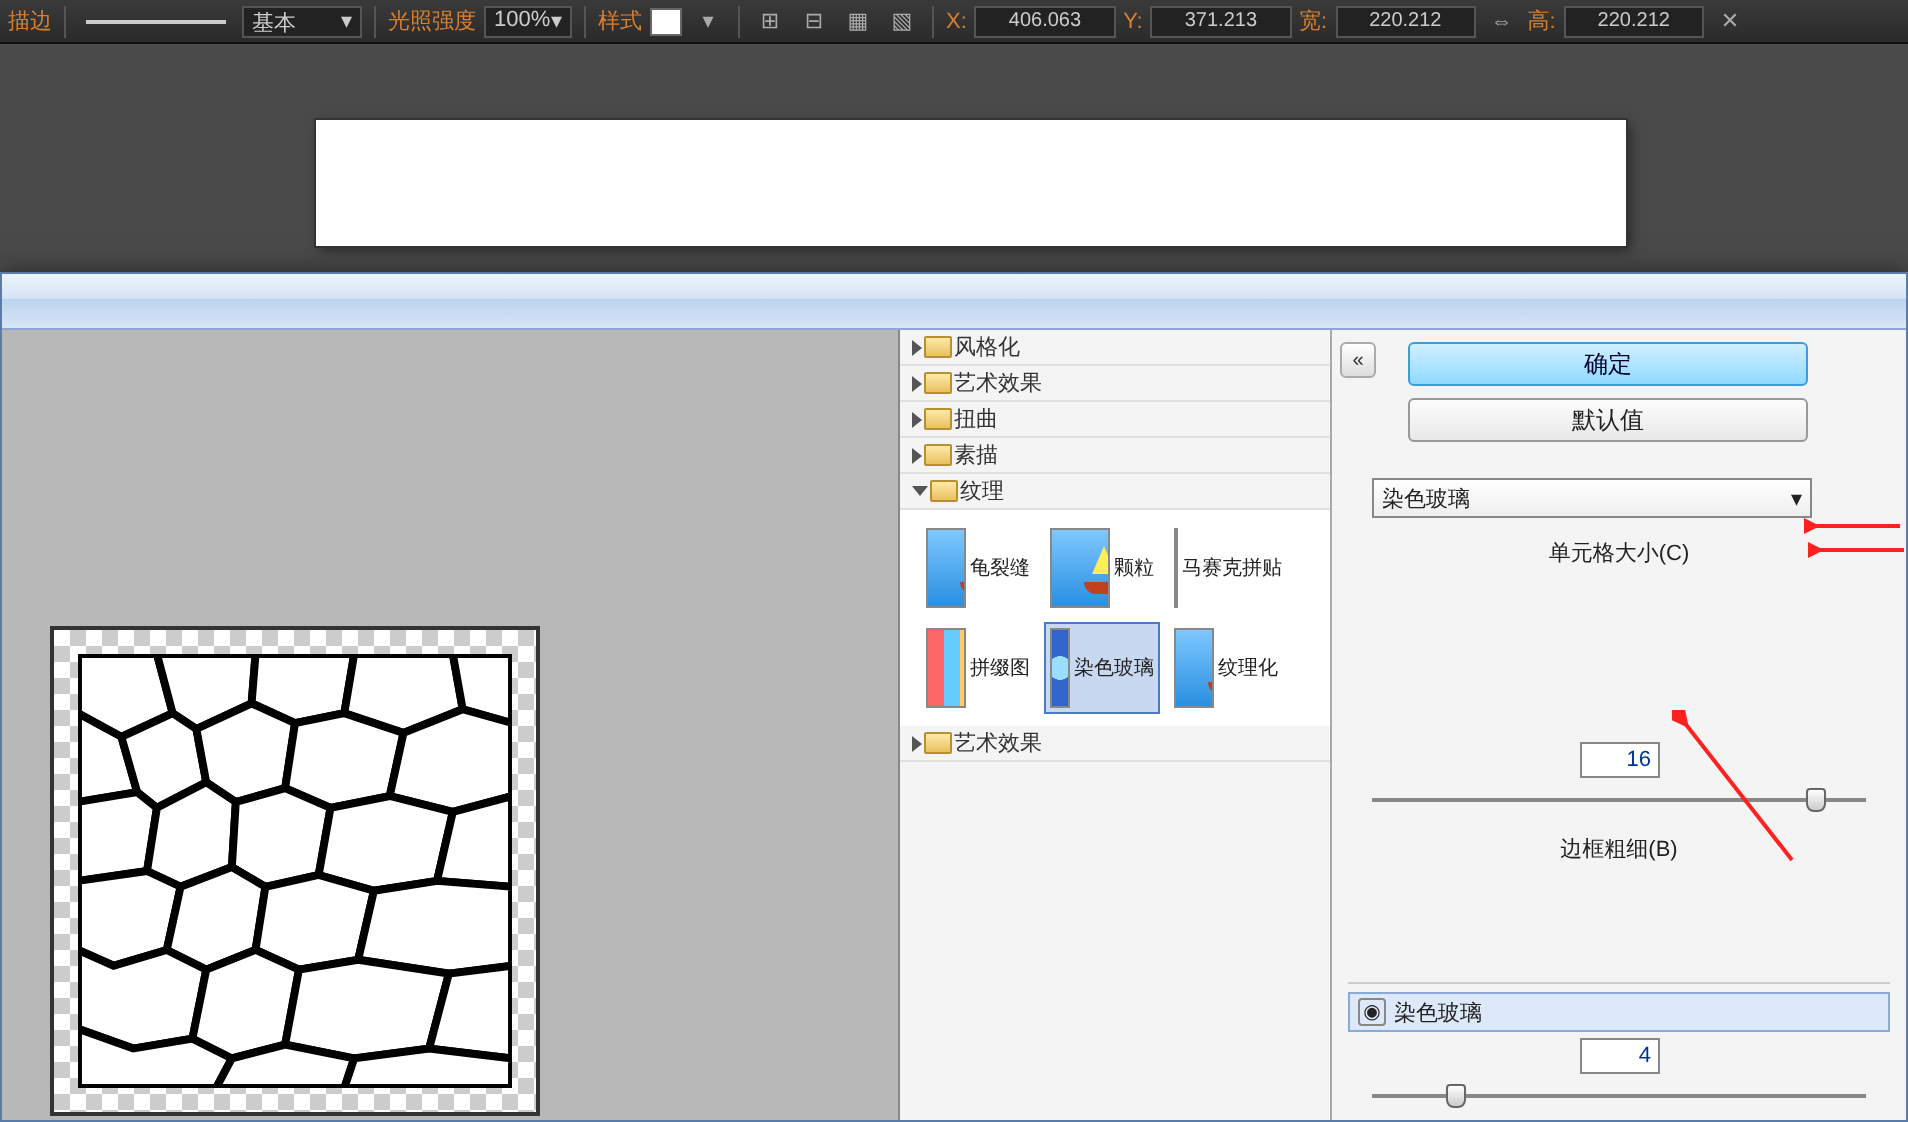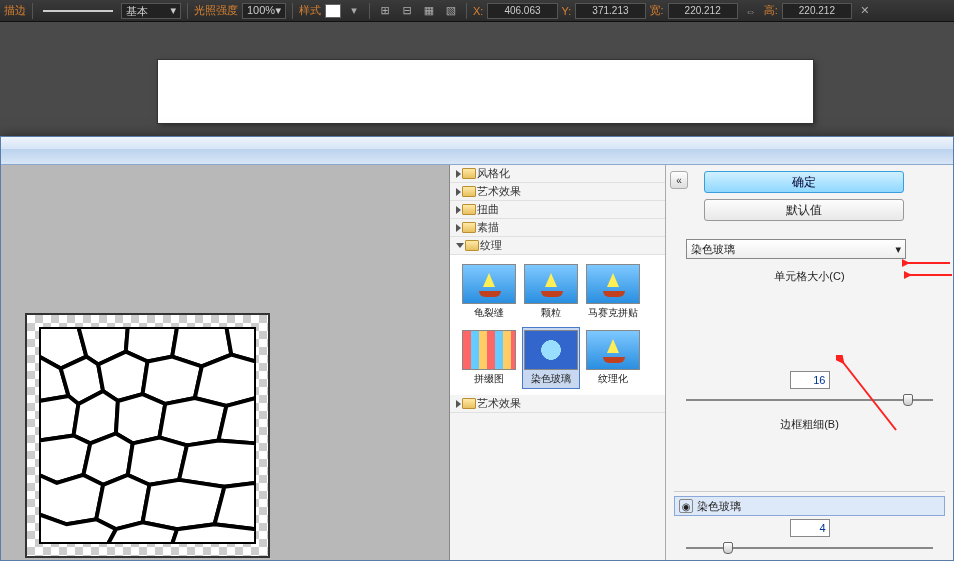--- a/index.html
+++ b/index.html
@@ -30,21 +30,21 @@
   .checker { position:absolute; inset:0; background-image: repeating-conic-gradient(#ccc 0 25%, #fff 0 50%); background-size: 16px 16px; }
   .stained { position:absolute; inset:12px; background:#fff; }
   
   
   .cat-pane { width: 216px; background: #f4f4f4; border-right: 1px solid #aaa; overflow:hidden;}
   .cat-row { display: flex; align-items: center; gap: 1px; padding: 2px 6px; font-size: 11px; color: #333; border-bottom: 1px solid #e0e0e0; cursor: pointer; height:18px;}
   .cat-row .tri { width: 0; height: 0; border-top: 4px solid transparent; border-bottom: 4px solid transparent; border-left: 5px solid #555; }
   .cat-row.open .tri { border-left: 4px solid transparent; border-right: 4px solid transparent; border-top: 5px solid #555; border-bottom:none; width:0; height:0;}
   .cat-row .folder { width: 14px; height: 11px; background: linear-gradient(#ffe9a8,#e8c060); border:1px solid #b89030; border-radius:1px;}
   .thumbs { display: flex; flex-wrap: wrap; gap: 4px; padding: 6px 10px; background:#fff; }
-  .thumb { width: 58px; display: flex; flex-direction: column; align-items: center; gap: 2px; padding:2px; border:1px solid transparent; cursor:pointer;}
+  .thumb { width: 58px; display: flex; align-items: center; gap: 2px; padding:2px; border:1px solid transparent; cursor:pointer;}
   .thumb.sel { background:#c8d8f0; border:1px solid #4a7ac8;}
   .thumb-img { width: 54px; height: 40px; background: linear-gradient(#7ec8ff,#2a8fe0); border:1px solid #888; position:relative; overflow:hidden;}
   .thumb-label { font-size: 10px; color: #222; white-space:nowrap;}
   
   
   .settings-pane { flex: 1; background: #f4f4f4; padding: 6px 8px 0 8px; position:relative; }
   .expand-btn { position:absolute; left:4px; top:6px; width:18px; height:18px; border:1px solid #aaa; background:linear-gradient(#fff,#ddd); border-radius:3px; display:flex; align-items:center; justify-content:center; font-size:10px; color:#333;}
   .btn-primary { display:block; margin-left:30px; width: 200px; height: 22px; background: linear-gradient(#d0f0ff,#90d8ff); border: 1px solid #3a9edc; border-radius:3px; font-size:12px; color:#003; margin-bottom:6px; cursor:pointer;}
   .btn-secondary { display:block; margin-left:30px; width: 200px; height: 22px; background: linear-gradient(#fdfdfd,#e8e8e8); border: 1px solid #999; border-radius:3px; font-size:12px; color:#222; cursor:pointer;}
   .filter-select { margin:18px 0 10px 12px; width: 220px; height: 20px; border:1px solid #888; background:linear-gradient(#fff,#eee); font-size:11px; color:#222; padding:0 4px; display:flex; align-items:center; justify-content:space-between;}

